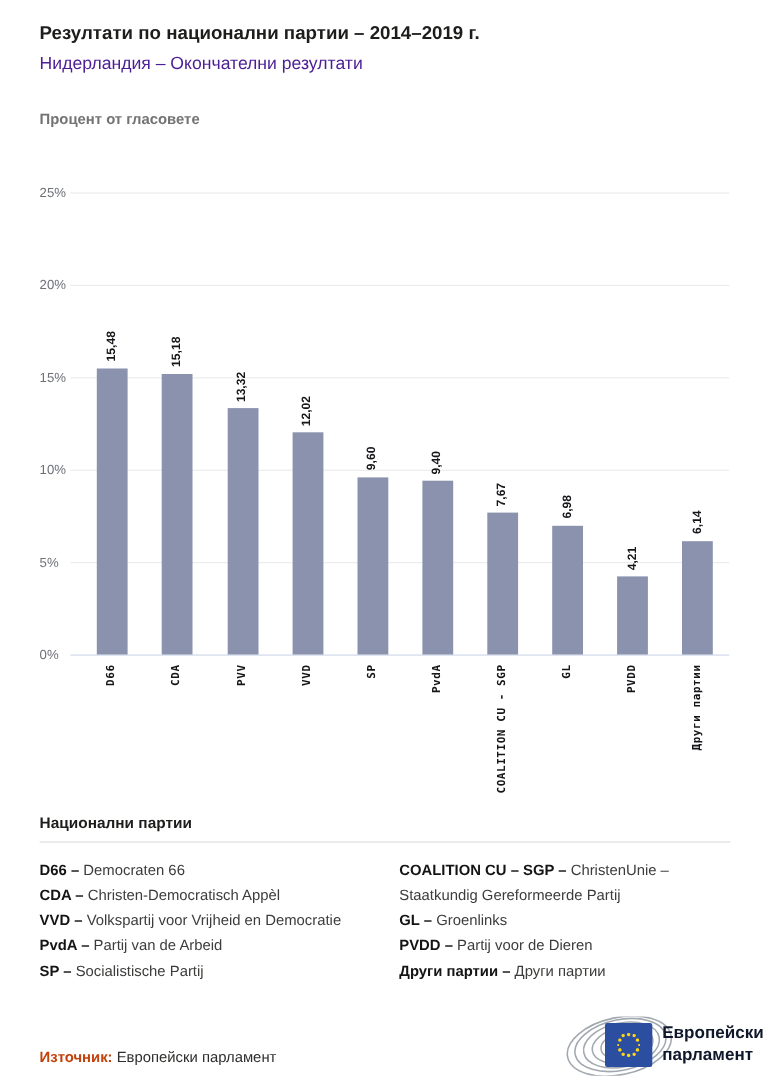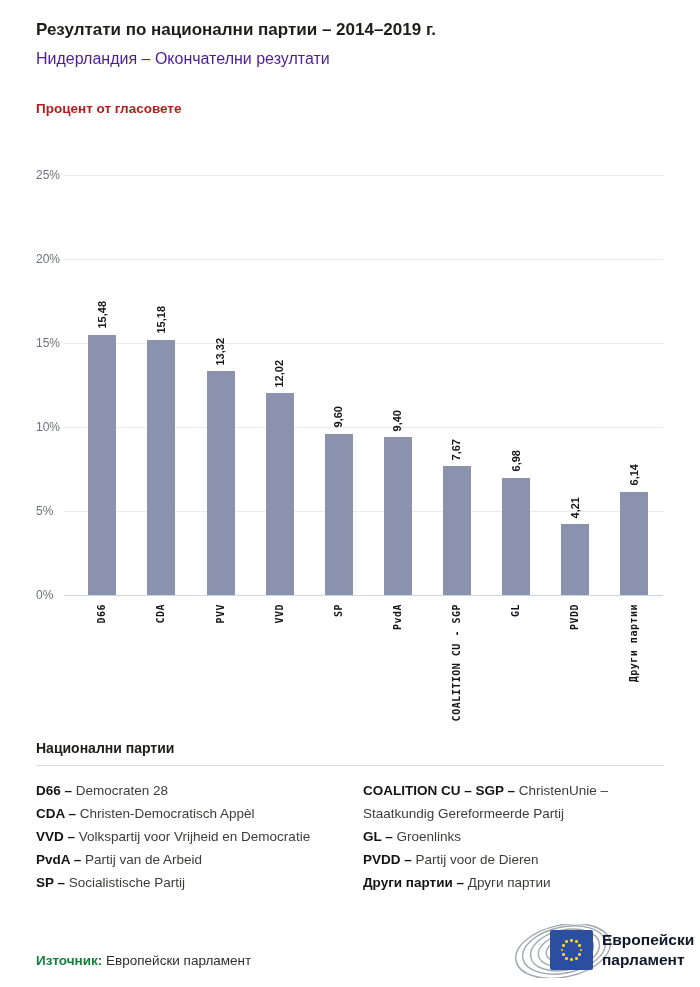--- a/index.html
+++ b/index.html
@@ -1,40 +1,40 @@
 <!DOCTYPE html>
 <html><head>
 <meta charset="utf-8">
 <style>
   html,body{margin:0;padding:0;background:#ffffff;}
   .page{position:relative;width:700px;height:987px;background:#ffffff;overflow:hidden;
         font-family:"Liberation Sans",sans-serif;color:#1d1d1b;}
   .page-title{position:absolute;left:36px;top:20px;font-size:17px;font-weight:700;color:#1d1d1b;}
   .page-subtitle{position:absolute;left:36px;top:50px;font-size:16px;font-weight:400;color:#4c1d95;}
-  .axis-title{position:absolute;left:36px;top:101px;font-size:13.5px;font-weight:700;color:#b91c1c;}
+  .axis-title{position:absolute;left:36px;top:101px;font-size:13.5px;font-weight:700;color:#737373;}
   .chart{position:absolute;left:0;top:175px;width:700px;height:560px;}
   .plot{position:absolute;left:64px;top:0;width:599px;height:420px;overflow:visible;}
   .gridline{position:absolute;left:0;width:100%;height:1px;background:#eaeaea;}
   .gridline.baseline{background:#ccd6e8;}
   .ytick{position:absolute;left:36px;width:26px;font-size:12px;color:#6e7178;text-align:left;}
   .bar{position:absolute;width:28px;background:#8a92ad;}
   .vtext{writing-mode:vertical-rl;transform:rotate(180deg);display:inline-block;white-space:nowrap;}
   .value-label{position:absolute;font-size:11px;font-weight:700;color:#16161a;line-height:13px;}
   .x-label{position:absolute;font-family:"DejaVu Sans Mono",monospace;font-size:10px;font-weight:700;
            color:#16161a;line-height:12px;letter-spacing:0.5px;}
   .legend{position:absolute;left:36px;top:740px;width:628px;}
   .legend-header{font-size:14px;font-weight:700;color:#1d1d1b;}
   .legend-rule{border:none;border-top:1px solid #dcdcdc;margin:9px 0 0 0;}
   .legend-cols{display:flex;margin-top:13px;}
   .legend-col{flex:0 0 327px;}
   .legend-col + .legend-col{flex:0 0 301px;}
   .legend-item{font-size:13.5px;line-height:23px;color:#3c3c3b;}
   .legend-item b{color:#141414;font-weight:700;}
   .source-line{position:absolute;left:36px;top:953px;font-size:13.5px;color:#2e2e2d;}
-  .source-line b{font-weight:700;color:#15803d;}
+  .source-line b{font-weight:700;color:#c2410c;}
   .ep-logo{position:absolute;left:512px;top:924px;width:186px;height:54px;}
   .ep-swirl{position:absolute;left:0;top:0;}
   .ep-flag{position:absolute;left:38px;top:6px;width:43px;height:40px;background:#2b4ea0;border-radius:2px;}
   .ep-star{position:absolute;width:2.6px;height:2.6px;border-radius:50%;background:#ffd617;}
   .ep-text{position:absolute;left:90px;top:6px;font-size:15.5px;font-weight:700;color:#0f172a;line-height:20px;}
 </style>
 </head>
 <body>
 
 <div class="page">
@@ -88,21 +88,21 @@
       <div class="ytick" style="top: 161px;">15%</div>
       <div class="ytick" style="top: 77px;">20%</div>
       <div class="ytick" style="top: -7px;">25%</div>
     </div>
 
   <div class="legend">
     <div class="legend-header">Национални партии</div>
     <hr class="legend-rule">
     <div class="legend-cols">
         <div class="legend-col">
-          <div class="legend-item"><b>D66 – </b><span>Democraten 28</span></div>
+          <div class="legend-item"><b>D66 – </b><span>Democraten 66</span></div>
           <div class="legend-item"><b>CDA – </b><span>Christen-Democratisch Appèl</span></div>
           <div class="legend-item"><b>VVD – </b><span>Volkspartij voor Vrijheid en Democratie</span></div>
           <div class="legend-item"><b>PvdA – </b><span>Partij van de Arbeid</span></div>
           <div class="legend-item"><b>SP – </b><span>Socialistische Partij</span></div>
         </div>
         <div class="legend-col">
           <div class="legend-item"><b>COALITION CU – SGP – </b><span>ChristenUnie – Staatkundig Gereformeerde Partij</span></div>
           <div class="legend-item"><b>GL – </b><span>Groenlinks</span></div>
           <div class="legend-item"><b>PVDD – </b><span>Partij voor de Dieren</span></div>
           <div class="legend-item"><b>Други партии – </b><span>Други партии</span></div>

